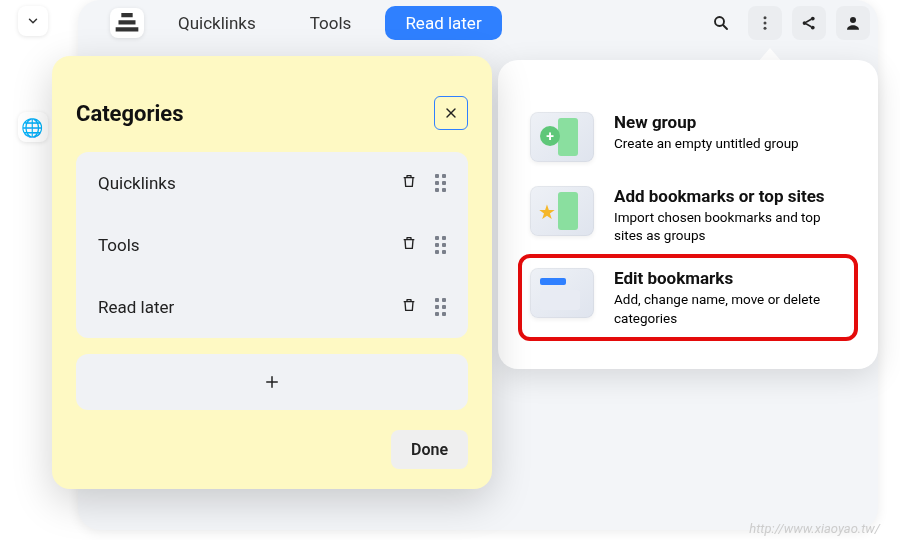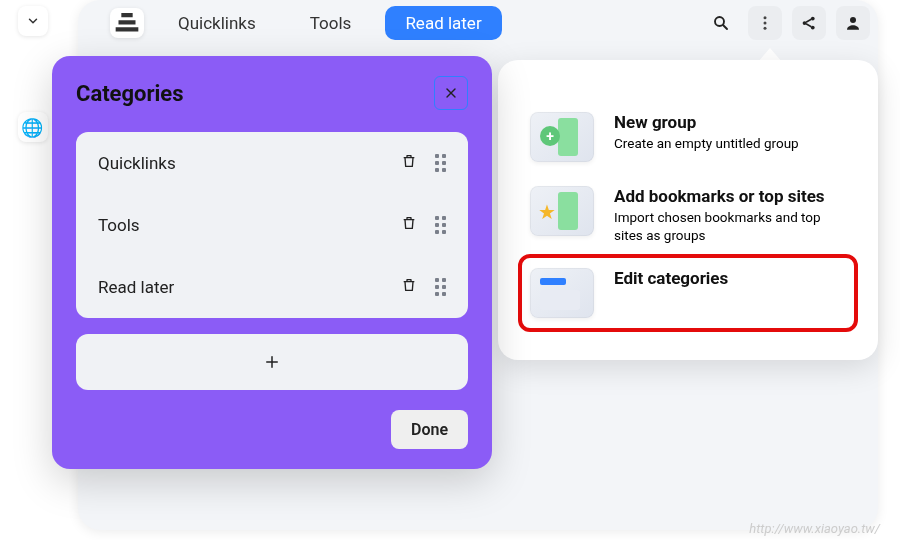--- a/index.html
+++ b/index.html
@@ -115,24 +115,24 @@
   .thumb-slider { width:4px; height:26px; background:#9aa6c0; border-radius:2px; position:relative;}
   .thumb-slider::after { content:''; position:absolute; width:8px; height:4px; background:#9aa6c0; left:-2px; border-radius:1px;}
   .thumb-slider:nth-child(1)::after{top:6px;} .thumb-slider:nth-child(2)::after{top:14px;} .thumb-slider:nth-child(3)::after{top:4px;}
   .menu-text { flex:1; }
   .menu-title { font-size: 17px; font-weight: 700; color: #111; margin-bottom: 2px; }
   .menu-sub { font-size: 13.5px; color: #000000; line-height: 1.35; }
   .modal {
     position: absolute;
     left: 52px; top: 56px;
     width: 440px;
-    background: #8b5cf6;
+    background: #fef9c3;
     border-radius: 18px;
     box-shadow: 0 12px 40px rgba(0,0,0,0.18);
-    padding: 20px 24px 20px;
+    padding: 40px 24px 20px;
   }
   .modal-head {
     display: flex; justify-content: space-between; align-items: center;
     margin-bottom: 22px;
   }
   .modal-title { font-size: 22px; font-weight: 700; color: #111; }
   .close-btn {
     width: 34px; height: 34px; border: 1.5px solid #2f80ff; border-radius: 6px;
     display:flex;align-items:center;justify-content:center;
     color:#333;
@@ -252,21 +252,22 @@
       <div class="menu-title">Add bookmarks or top sites</div>
       <div class="menu-sub">Import chosen bookmarks and top sites as groups</div>
     </div>
   </div>
   <div class="menu-item highlight">
     <div class="menu-thumb">
       <div class="thumb-bar1"></div>
         <div class="thumb-bar2"></div>
     </div>
     <div class="menu-text">
-      <div class="menu-title">Edit categories</div>
+      <div class="menu-title">Edit bookmarks</div>
+      <div class="menu-sub">Add, change name, move or delete categories</div>
     </div>
   </div>
 </div>
 
 <div class="modal">
   <div class="modal-head">
     <div class="modal-title">Categories</div>
     <div class="close-btn">
       <svg viewBox="0 0 24 24">
           <line x1="6" y1="6" x2="18" y2="18" stroke="#222" stroke-width="2" stroke-linecap="round"></line>

